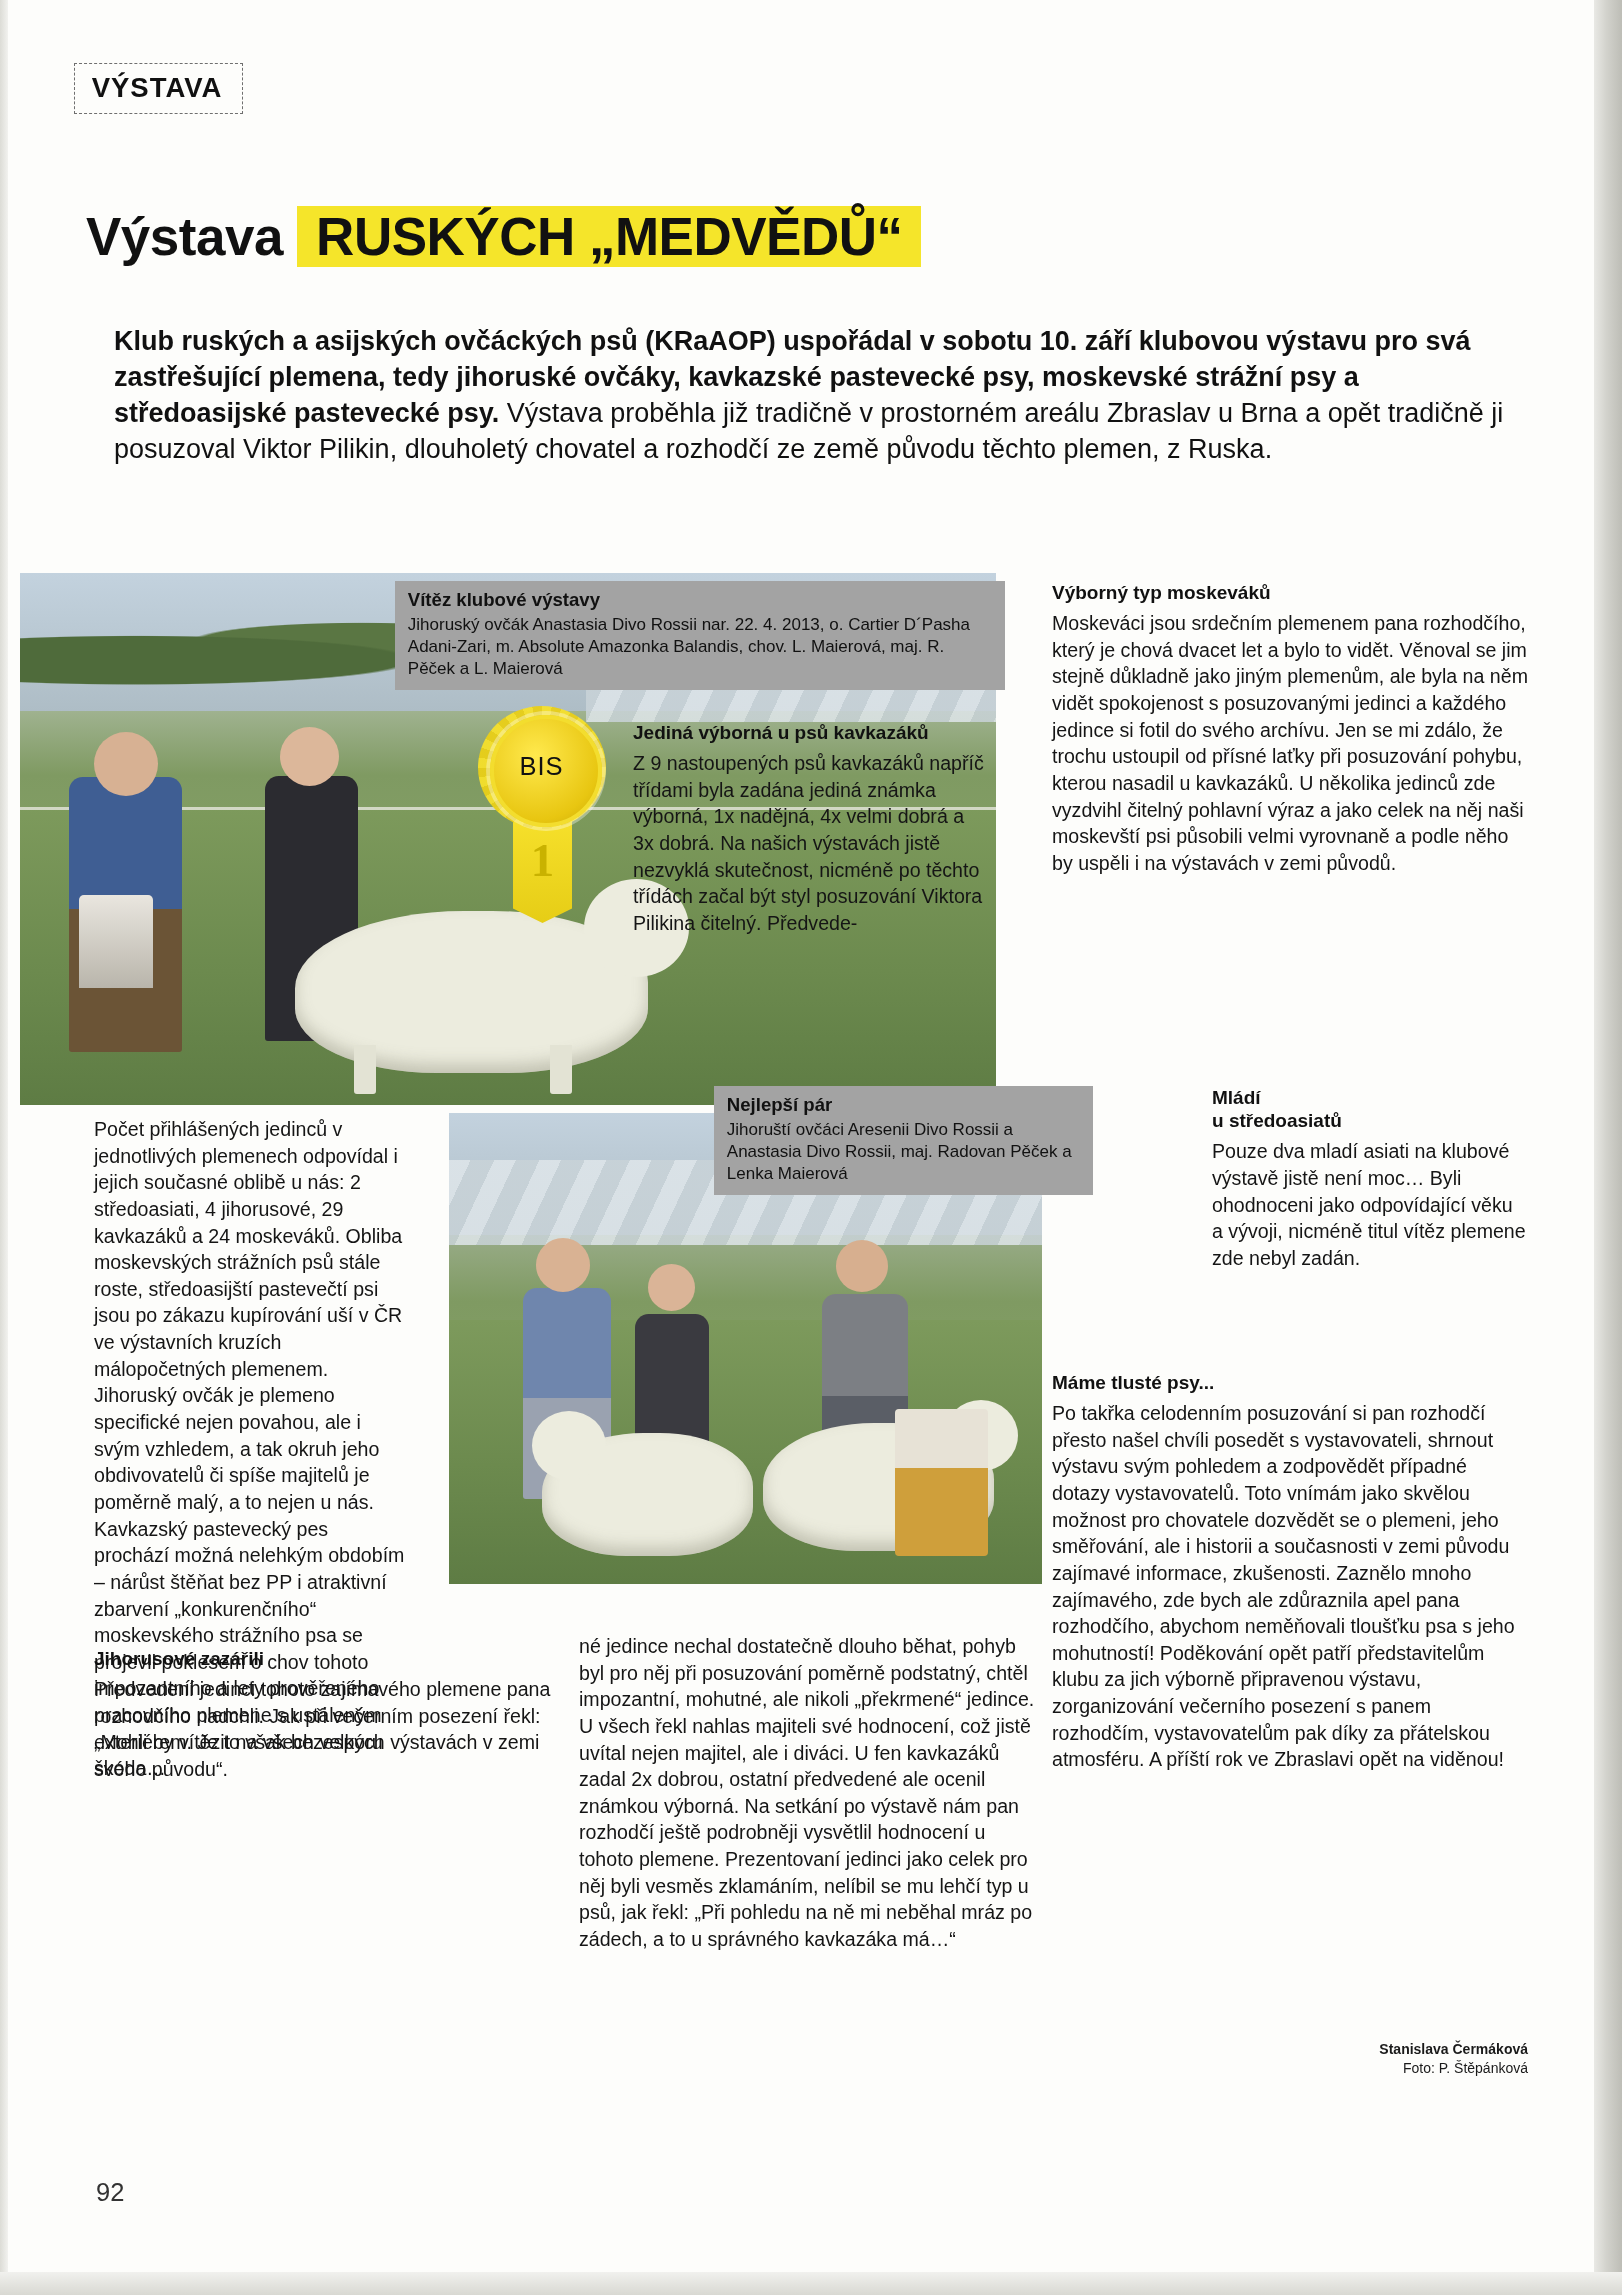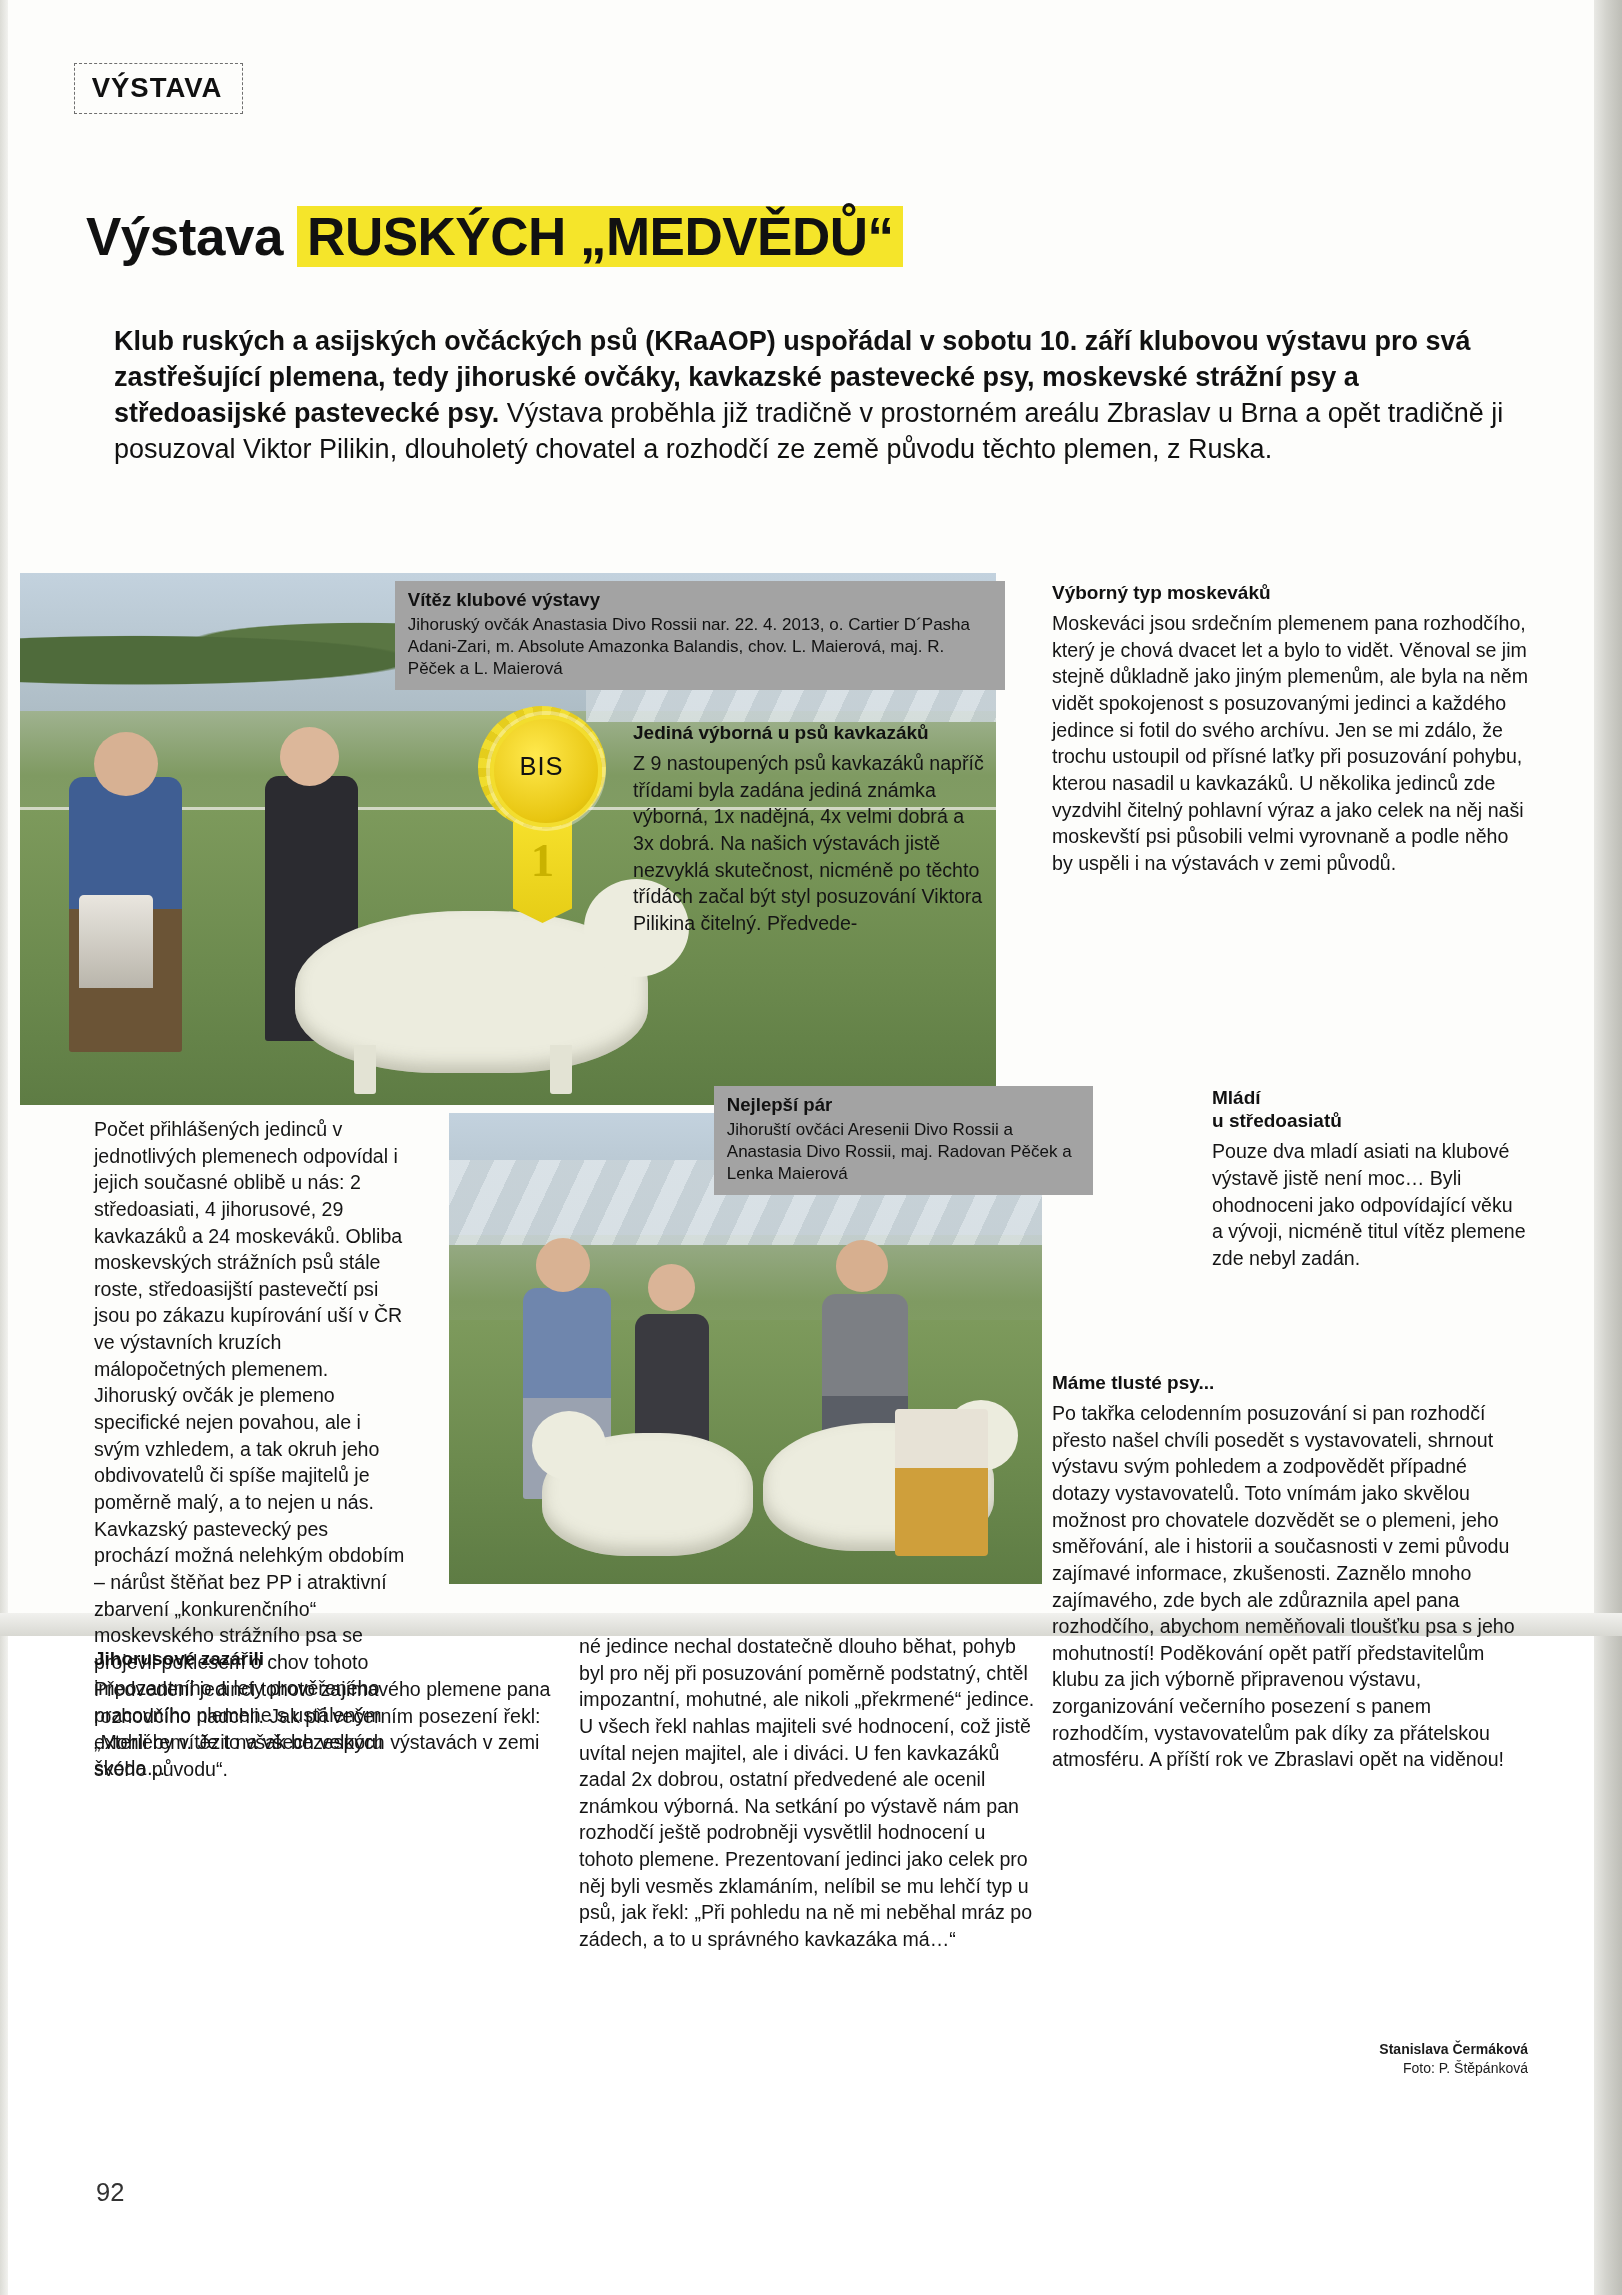--- a/index.html
+++ b/index.html
@@ -12,21 +12,21 @@
     height: 2295px;
     font-family: "Liberation Sans", sans-serif;
     color: #1a1a1a;
     position: relative;
     overflow: hidden;
   }
   .page {
     position: absolute;
     left: 0; top: 0;
     width: 1622px;
-    height: 1636px;
+    height: 2295px;
     background: #fdfdfb;
   }
   
   .scan-edge-right {
     position: absolute;
     right: 0; top: 0;
     width: 28.4px; height: 2295px;
     background: linear-gradient(to right, #e9e9e5 0%, #d2d2cc 45%, #bdbdb6 100%);
   }
   .scan-edge-bottom {
@@ -59,21 +59,21 @@
     width: 1462px;
     font-size: 53px;
     font-weight: bold;
     letter-spacing: -0.5px;
     color: #111;
     white-space: nowrap;
   }
   .headline .hl-hi {
     color: #111;
     background: #f5e52a;
-    padding: 1px 10px;
+    padding: 1px 19px;
   }
 
   .lede {
     position: absolute;
     left: 114px; top: 324px;
     width: 1413px;
     font-size: 27px;
     line-height: 1.33;
     color: #111;
   }

